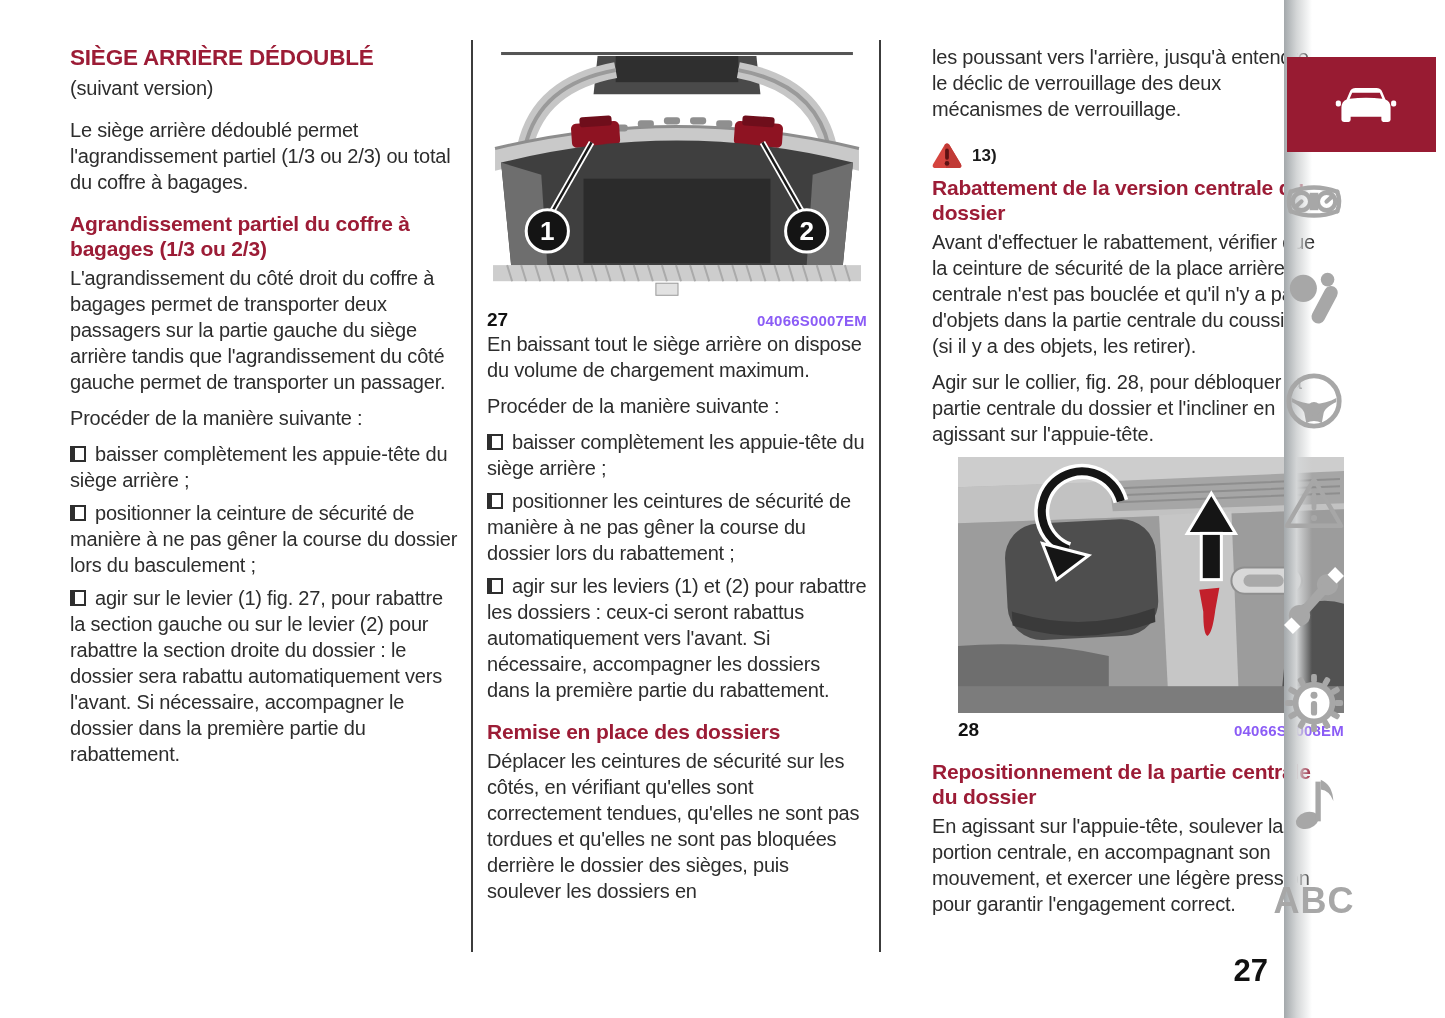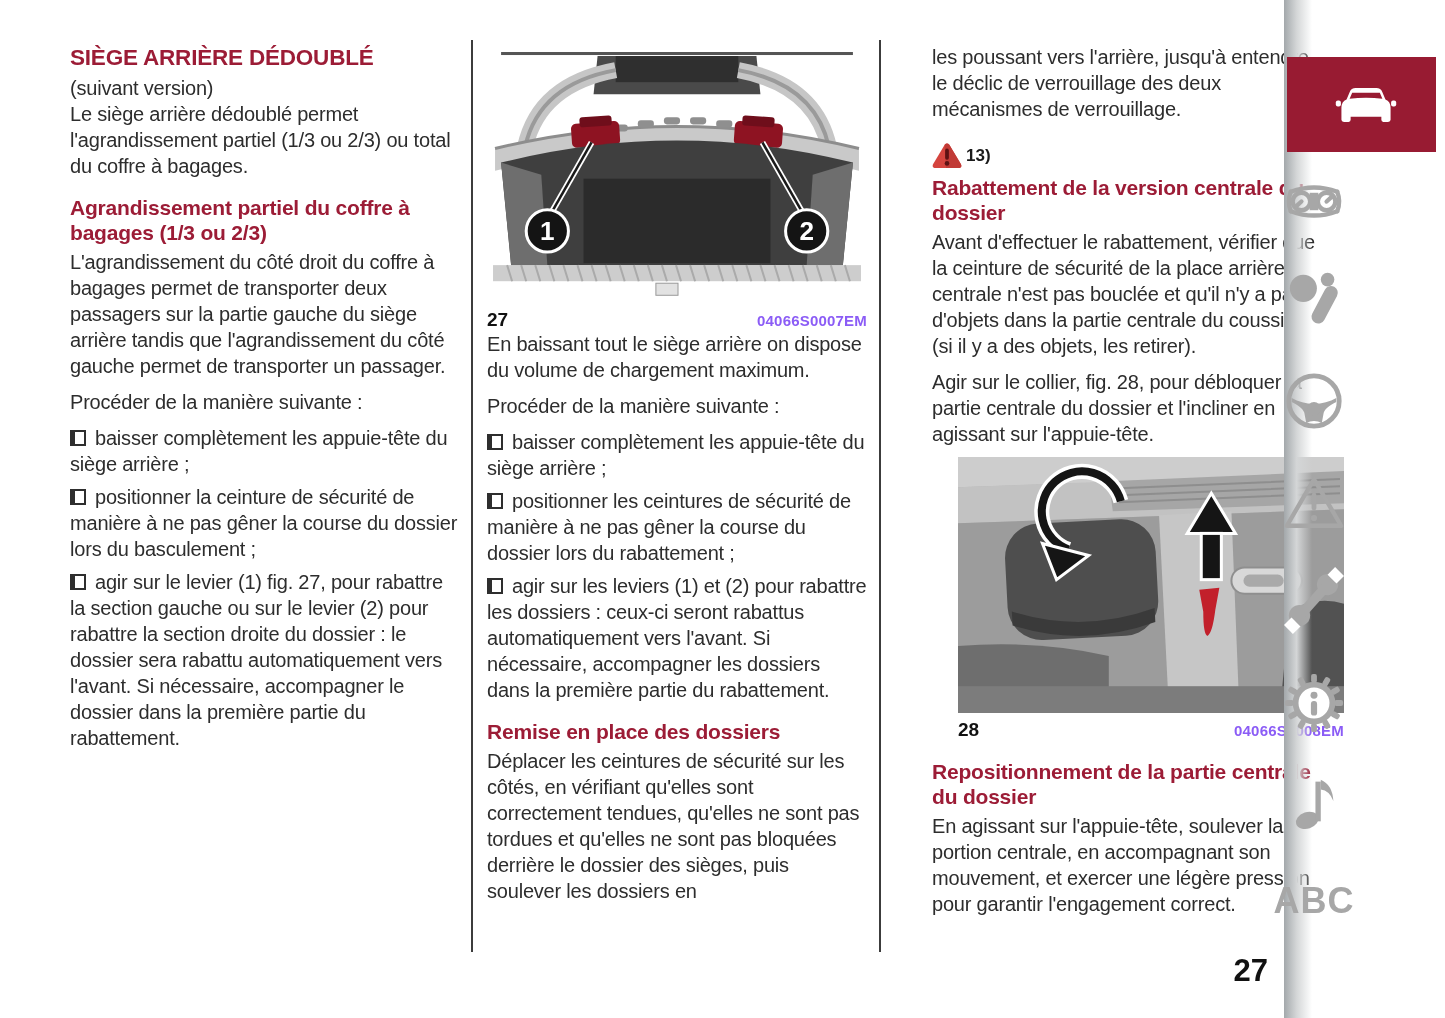--- a/index.html
+++ b/index.html
@@ -12,34 +12,34 @@
   html,body{margin:0;padding:0;background:#fff;}
   .page{position:relative;width:1436px;height:1018px;background:#fff;overflow:hidden;
         font-family:"Liberation Sans",sans-serif;color:var(--ink);}
   .col{position:absolute;}
   .col1{left:70px;top:44px;width:392px;}
   .col2{left:487px;top:50px;width:380px;}
   .col3{left:932px;top:44px;width:386px;}
   p{margin:0 0 10px;font-size:20px;line-height:26px;letter-spacing:-0.2px;}
   h1{margin:0 0 4px;font-size:22.5px;line-height:27px;color:var(--accent);letter-spacing:-0.2px;}
   h2{margin:16px 0 4px;font-size:21px;line-height:25px;color:var(--accent);letter-spacing:-0.2px;}
-  .sub{margin-bottom:0;}
+  .sub{margin-bottom:16px;}
   .b{margin:0 0 7px;}
   .sq{display:inline-block;width:9px;height:12px;border:2px solid #2e2e2e;border-left-width:5px;
       margin-right:9px;position:relative;top:1px;}
   .vdiv{position:absolute;top:40px;width:2px;height:912px;background:#3c3c3c;}
   .vdiv1{left:471px;}
   .vdiv2{left:879px;}
   .figure{margin:0;width:100%;}
   .figimg{display:block;width:100%;height:auto;}
   .figcap{display:flex;justify-content:space-between;align-items:baseline;margin-top:6px;}
   .fignum{font-weight:bold;font-size:19px;color:#111;}
   .figcode{font-weight:bold;font-size:15px;color:#8b5cf6;letter-spacing:0.2px;}
   .fig28{margin-top:8px;padding-left:26px;}
-  .warnrow{display:flex;align-items:center;gap:4px;margin:20px 0 4px;}
+  .warnrow{display:flex;align-items:center;gap:10px;margin:20px 0 4px;}
   .warnref{font-weight:bold;font-size:17px;color:#1a1a1a;}
   .edge-shadow{position:absolute;left:1284px;top:0;width:28px;height:1018px;
       background:linear-gradient(to right,#a3a8ab 0%,#d4d6d7 45%,rgba(255,255,255,0) 100%);}
   .tab-active{position:absolute;left:1287px;top:57px;width:158px;height:95px;
       background:var(--tab-red);display:flex;align-items:center;justify-content:center;}
   .side-icon{position:absolute;left:1248px;width:132px;display:flex;justify-content:center;}
   .abc{font-size:36px;font-weight:bold;color:var(--icon-gray);letter-spacing:1px;
        font-family:"Liberation Sans",sans-serif;}
   .pagenum{position:absolute;top:953px;left:1068px;width:200px;text-align:right;
        font-size:31px;font-weight:bold;color:#111;}

